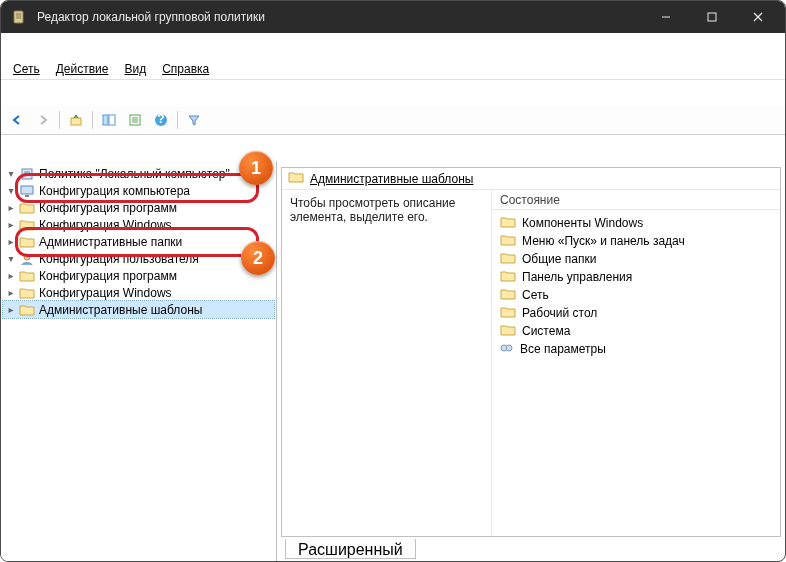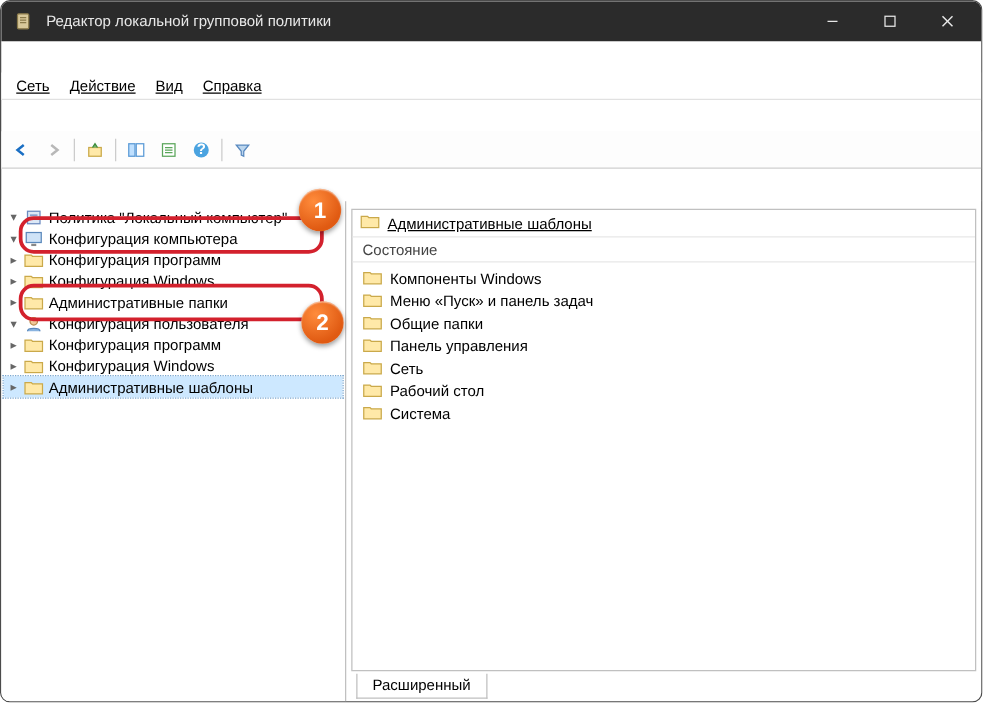--- a/index.html
+++ b/index.html
@@ -37,21 +37,21 @@
 .content-body { flex: 1; border: 1px solid #c0c0c0; display: flex; flex-direction: column; min-height: 0; }
 .crumb { height: 22px; display: flex; align-items: center; gap: 6px; padding: 0 6px; border-bottom: 1px solid #e8e8e8; }
 .columns { display: flex; flex: 1; min-height: 0; }
 .col-left { width: 210px; border-right: 1px solid #e8e8e8; padding: 6px 8px; color: #222; }
 .col-right { flex: 1; display: flex; flex-direction: column; text-align: center; }
 .col-header { height: 20px; display: flex; align-items: center; padding: 0 8px; border-bottom: 1px solid #e8e8e8; color: #444; }
 .item-list { padding: 4px 6px; }
 .item-row { display: flex; align-items: center; height: 18px; gap: 6px; cursor: default; padding: 0 2px; }
 
 .tabs { height: 22px; display: flex; align-items: flex-end; gap: 0; padding-left: 4px; }
-.tab { height: 20px; padding: 2px 12px 0 12px; border: 1px solid #c0c0c0; border-top: none; background: #fff; font-size: 12px; cursor: pointer; position: relative; top: 0; }
+.tab { height: 20px; padding: 2px 12px 0 12px; border: 1px solid #c0c0c0; border-top: none; background: #fff; font-size: 16px; cursor: pointer; position: relative; top: 0; }
 .tab:first-child { border-top-left-radius: 0; }
 .tab.inactive { background: #f4f4f4; }
 
 .callout-box { position: absolute; border: 3px solid #d3212d; border-radius: 12px; pointer-events: none; }
 .callout-num { position: absolute; width: 34px; height: 34px; border-radius: 50%; background: radial-gradient(circle at 35% 30%, #ff8c3c, #e05a12 70%); color: #fff; font-weight: bold; font-size: 18px; display: flex; align-items: center; justify-content: center; box-shadow: 0 2px 4px rgba(0,0,0,0.4), inset 0 1px 1px rgba(255,255,255,0.5); pointer-events: none; }
 
 .svg { display: block; }
 .folder-ico { width: 16px; height: 12px; }
 </style>
 </head>
@@ -261,20 +261,23 @@
 
     <div class="content-pane">
       <div class="content-body">
         <div class="crumb">
           <span class="icon"><svg class="folder-ico" viewBox="0 0 16 12">
                 <path d="M1 2h5l1 1h8v8H1z" fill="#ffe9a8" stroke="#caa94a"></path>
               </svg></span>
           <span style="text-decoration:underline">Административные шаблоны</span>
         </div>
         <div class="columns">
+          <div class="col-left">
+            <span>Чтобы просмотреть описание элемента, выделите его.</span>
+          </div>
           <div class="col-right">
             <div class="col-header">Состояние</div>
             <div class="item-list">
               <div class="item-row">
                   <span><svg class="folder-ico" viewBox="0 0 16 12">
                       <path d="M1 2h5l1 1h8v8H1z" fill="#ffe9a8" stroke="#caa94a"></path>
                     </svg></span>
                   <span>Компоненты Windows</span>
                 </div>
               <div class="item-row">
@@ -305,20 +308,27 @@
                   <span><svg class="folder-ico" viewBox="0 0 16 12">
                       <path d="M1 2h5l1 1h8v8H1z" fill="#ffe9a8" stroke="#caa94a"></path>
                     </svg></span>
                   <span>Рабочий стол</span>
                 </div>
               <div class="item-row">
                   <span><svg class="folder-ico" viewBox="0 0 16 12">
                       <path d="M1 2h5l1 1h8v8H1z" fill="#ffe9a8" stroke="#caa94a"></path>
                     </svg></span>
                   <span>Система</span>
+                </div>
+              <div class="item-row">
+                  <span><svg width="14" height="12">
+                      <circle cx="4" cy="6" r="3" fill="#d0e0f0" stroke="#7a9ac0"></circle>
+                      <circle cx="9" cy="6" r="3" fill="#d0e0f0" stroke="#7a9ac0"></circle>
+                    </svg></span>
+                  <span>Все параметры</span>
                 </div>
             </div>
           </div>
         </div>
       </div>
       <div class="tabs">
         <div class="tab">Расширенный</div>
       </div>
     </div>
   </div>

